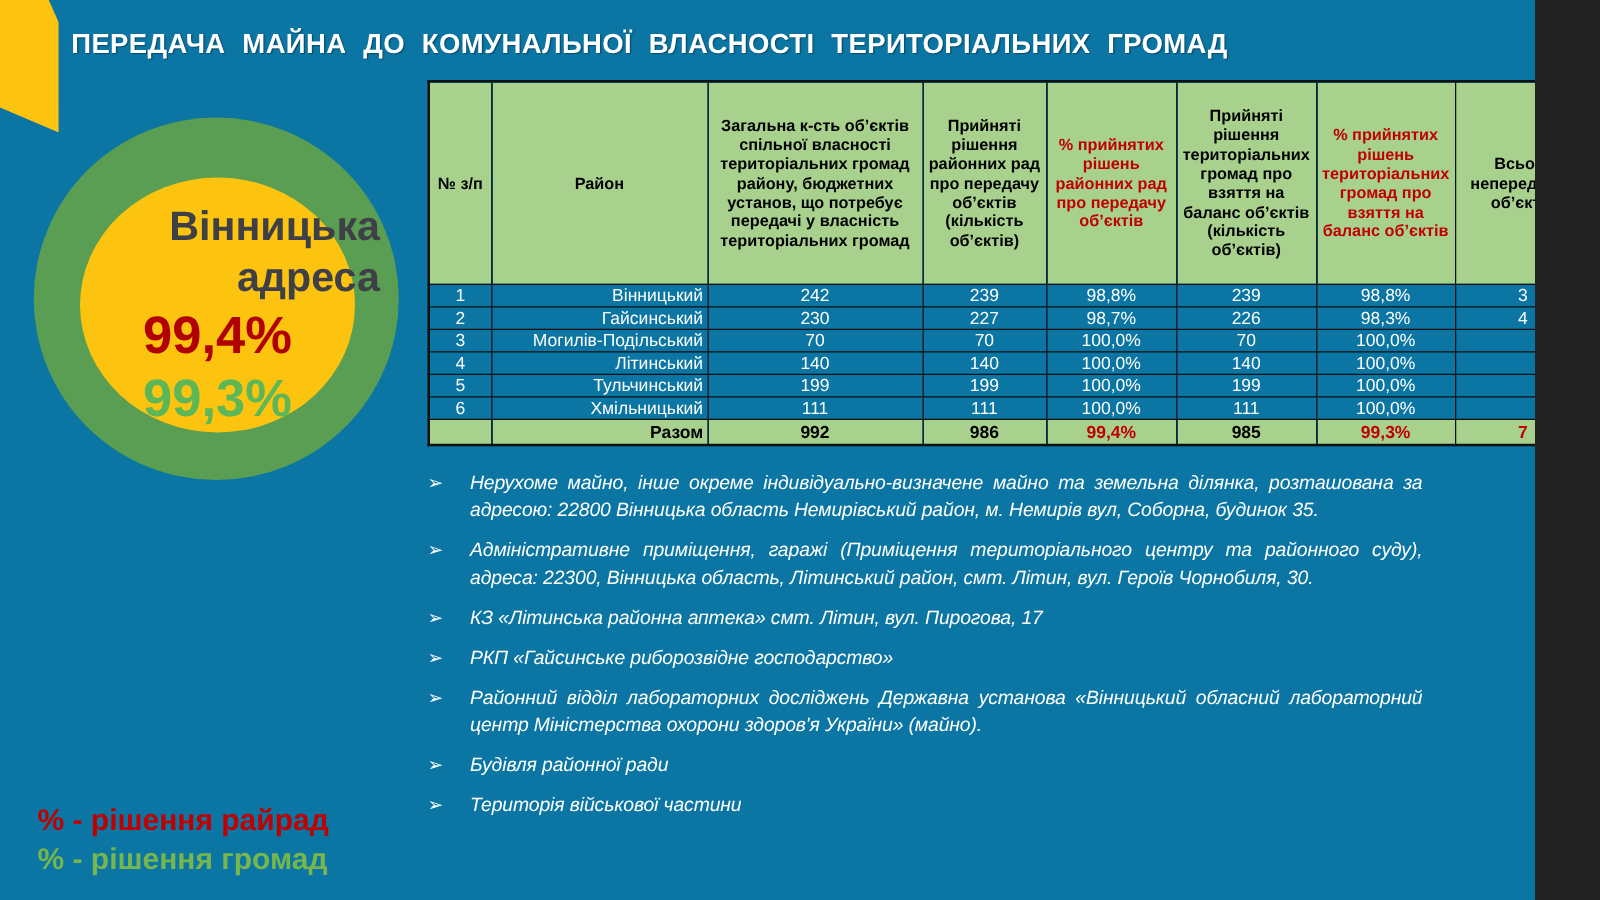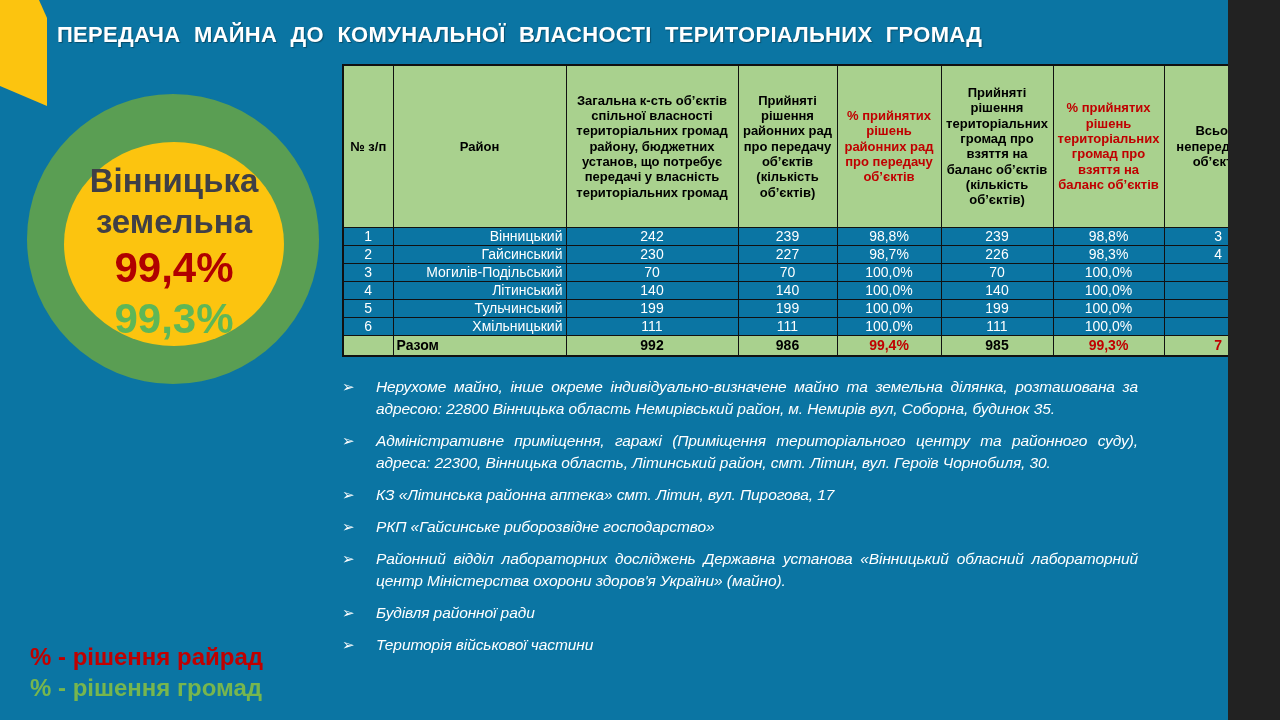--- a/index.html
+++ b/index.html
@@ -34,21 +34,21 @@
   }
   .badge-inner {
     position: absolute; left: 64px; top: 142px;
     width: 220px; height: 204px;
     background: #fcc40f; border-radius: 50%;
   }
   .badge-text {
     position: absolute; left: 44px; top: 160px; width: 260px;
     text-align: center;
   }
-  .badge-name { color: #3f3f47; font-size: 33px; font-weight: bold; line-height: 41px; }
+  .badge-name { color: #3f3f47; font-size: 33px; font-weight: bold; line-height: 41px; text-align: right; }
   .badge-val-red { color: #b00000; font-size: 42px; font-weight: bold; line-height: 52px; }
   .badge-val-green { color: #5eb757; font-size: 42px; font-weight: bold; line-height: 50px; }
   
   .tbl-wrap { position: absolute; left: 342px; top: 64px; }
   table.props {
     width: 930px; table-layout: fixed; border-collapse: collapse;
     border: 2px solid #111;
   }
   table.props td, table.props th {
     border: 1px solid #111;
@@ -65,21 +65,21 @@
   tr.data td {
     color: #ffffff; font-size: 14px; text-align: center;
     vertical-align: middle; padding: 0 3px; white-space: nowrap;
   }
   tr.data td.name { text-align: right; }
   tr.total { height: 21px; }
   tr.total td {
     background: #a9d18e; color: #000; font-size: 14px; font-weight: bold;
     text-align: center; vertical-align: middle; padding: 0 3px; white-space: nowrap;
   }
-  tr.total td.name { text-align: left; }
+  tr.total td.name { text-align: right; }
   tr.total td.red { color: #c00000; }
   
   .bullets { position: absolute; left: 342px; top: 376px; width: 796px; list-style: none; }
   .bullets li { display: flex; margin-bottom: 10px; }
   .bullet-marker {
     flex: 0 0 34px; color: #ffffff; font-size: 15px; line-height: 22px;
   }
   .bullet-text {
     flex: 1 1 auto; color: #ffffff; font-size: 15.5px; line-height: 22px;
     text-align: justify; letter-spacing: -0.1px; font-style: italic;
@@ -102,21 +102,21 @@
 <div class="slide">
 
   <div class="corner-accent"></div>
 
   <div class="title">ПЕРЕДАЧА МАЙНА ДО КОМУНАЛЬНОЇ ВЛАСНОСТІ ТЕРИТОРІАЛЬНИХ ГРОМАД</div>
 
   <div class="badge-ring"></div>
   <div class="badge-inner"></div>
   <div class="badge-text">
     <div class="badge-name">Вінницька</div>
-    <div class="badge-name">земельна</div>
+    <div class="badge-name">адреса</div>
     <div class="badge-val-red">99,4%</div>
     <div class="badge-val-green">99,3%</div>
   </div>
 
   <div class="tbl-wrap">
     <table class="props">
       <colgroup>
         <col style="width:50px">
           <col style="width:173px">
           <col style="width:172px">

